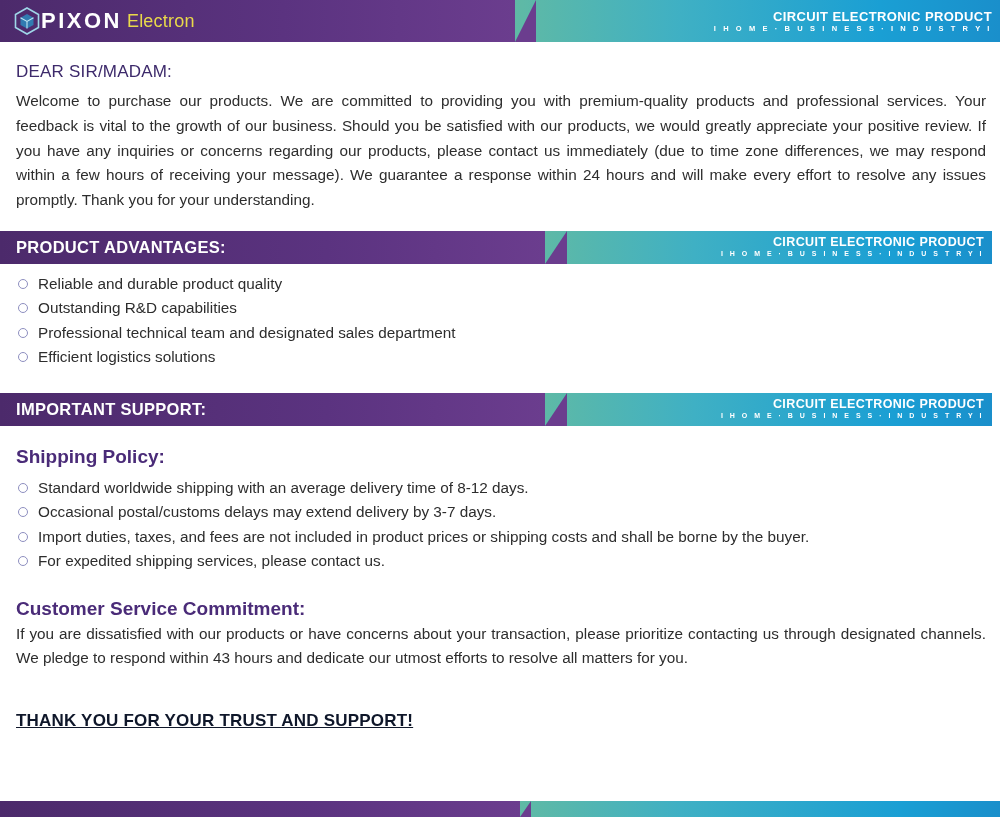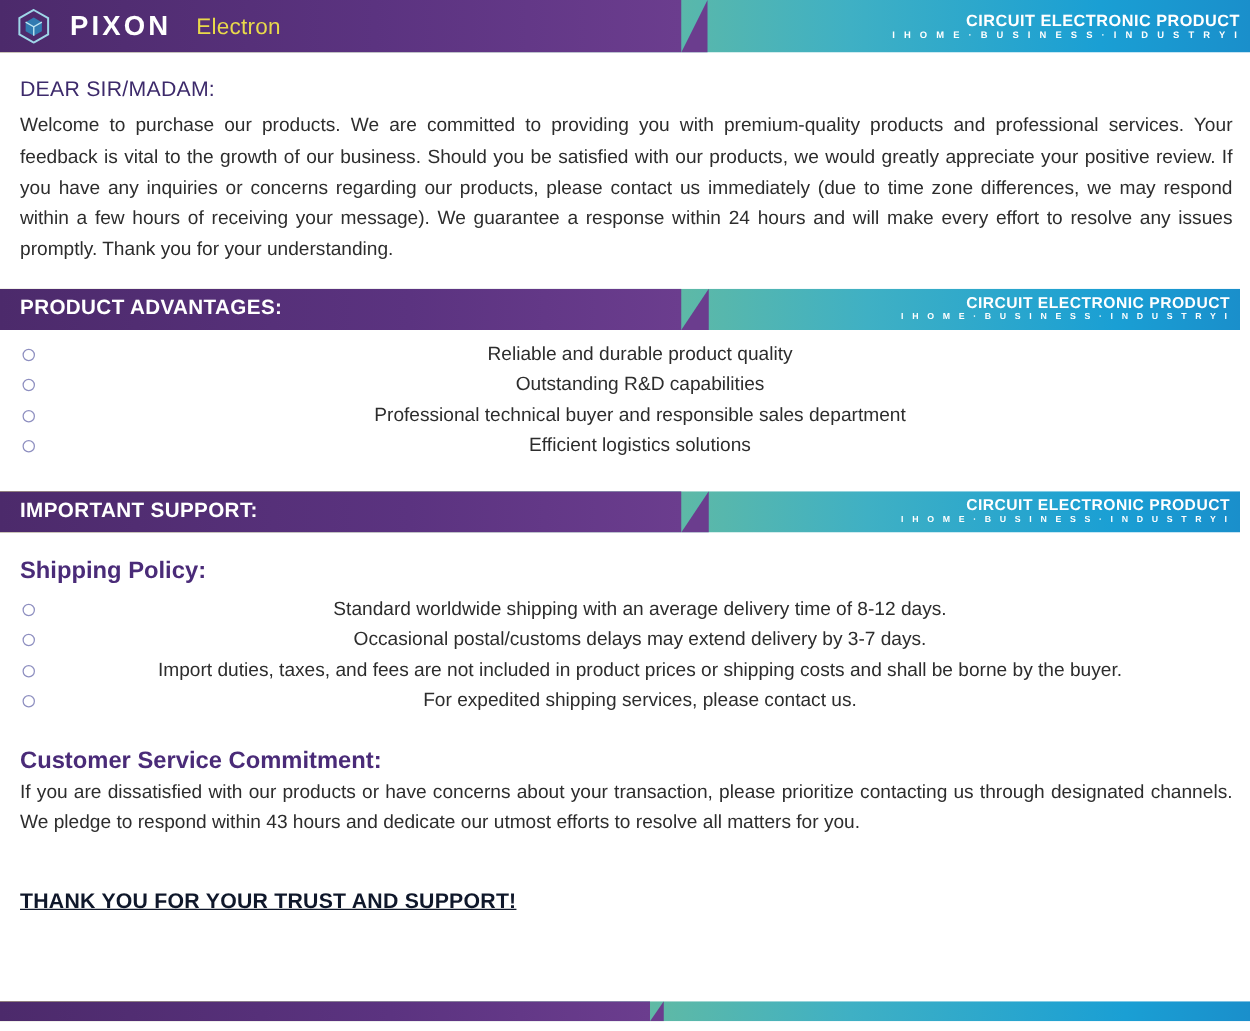--- a/index.html
+++ b/index.html
@@ -75,21 +75,21 @@
     font-size: 7.5px;
     font-weight: bold;
     letter-spacing: 2.6px;
     margin-top: 1px;
   }
 
   
   .logo-wrap {
     display: flex;
     align-items: center;
-    gap: 16px;
+    gap: 1px;
     padding-right: 320px;
   }
   .logo-mark {
     width: 26px;
     height: 28px;
     position: relative;
     flex: 0 0 auto;
   }
   .logo-text {
     font-size: 22px;
@@ -187,21 +187,20 @@
     line-height: 1.62;
     text-align: justify;
     color: #2d2d2d;
     margin: 0 0 0 2px;
   }
 
   ul.bullets {
     list-style: none;
     margin: 8px 0 0 0;
     padding: 0 0 0 4px;
-    text-align: center;
   }
   ul.bullets li {
     position: relative;
     padding-left: 20px;
     font-size: 15.3px;
     line-height: 1.6;
     color: #2d2d2d;
   }
   ul.bullets li .ring {
     position: absolute;
@@ -303,21 +302,21 @@
   <div class="sb-right-text">
     <div class="l1">CIRCUIT ELECTRONIC PRODUCT</div>
     <div class="l2">I H O M E  ·  B U S I N E S S  ·  I N D U S T R Y I</div>
   </div>
 </div>
 
 <div class="content">
   <ul class="bullets">
     <li><span class="ring"></span><span>Reliable and durable product quality</span></li>
     <li><span class="ring"></span><span>Outstanding R&amp;D capabilities</span></li>
-    <li><span class="ring"></span><span>Professional technical buyer and responsible sales department</span></li>
+    <li><span class="ring"></span><span>Professional technical team and designated sales department</span></li>
     <li><span class="ring"></span><span>Efficient logistics solutions</span></li>
   </ul>
 </div>
 
 <div class="section-bar" style="margin-top:23px;">
   <div class="sb-right"></div>
   <div class="sb-left"></div>
   <div class="sb-title">IMPORTANT SUPPORT:</div>
   <div class="sb-right-text">
     <div class="l1">CIRCUIT ELECTRONIC PRODUCT</div>

